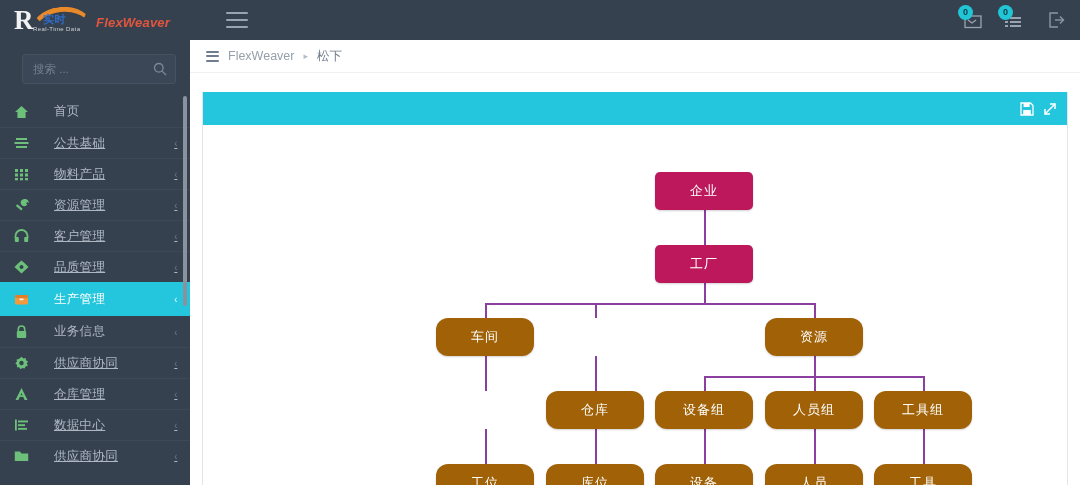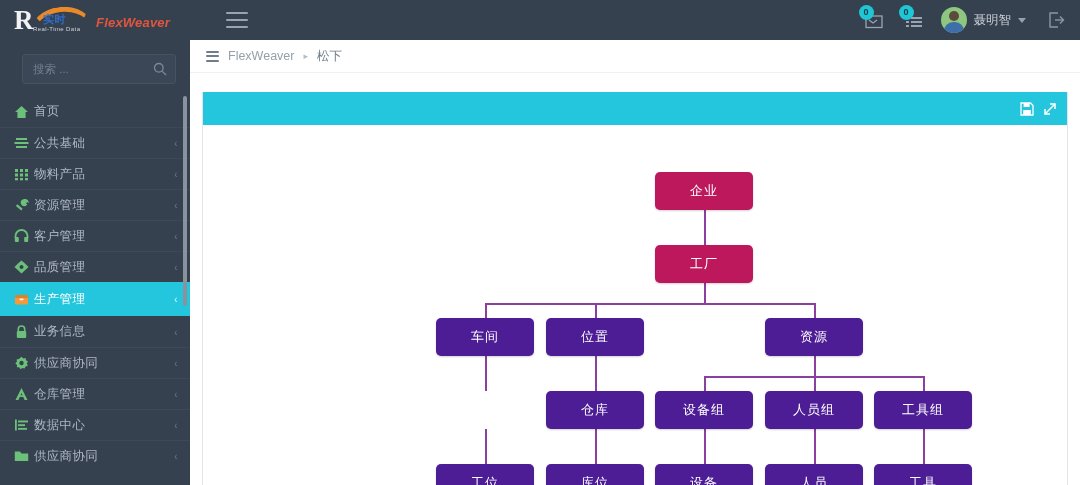--- a/index.html
+++ b/index.html
@@ -100,26 +100,26 @@
   }
   .search-box input::placeholder { color: #737f8e; }
   .search-ico { position: absolute; right: 8px; top: 7px; }
 
   .menu { margin-top: 2px; }
   .mi {
     display: flex; align-items: center; height: 31px; padding: 0 12px 0 14px;
     color: #aeb7c2; font-size: 12.5px; cursor: pointer; position: relative;
   }
   .mi .ic { width: 20px; display: flex; align-items: center; justify-content: flex-start; }
-  .mi .lbl { margin-left: 0; letter-spacing: .3px; }
+  .mi .lbl { margin-left: 20px; letter-spacing: .3px; }
   .mi .arr {
     margin-left: auto; font-size: 11px; color: #6e7988;
     transform: scaleX(.85);
   }
-  .mi.sep-top { border-top: 1px solid #3e4958; }
+  .mi.sep-top { border-top: 1px solid #3e4958; text-decoration: underline; }
   .mi.active {
     background: #24c6dd; color: #ffffff; height: 34px;
   }
   .mi.active .arr { color: #eaffff; }
   .mi.active::after {
     content: ""; position: absolute; right: -9px; top: 7px;
     border-top: 10px solid transparent; border-bottom: 10px solid transparent;
     border-left: 9px solid #24c6dd;
   }
   .sb-scroll {
@@ -155,21 +155,21 @@
   .panel-actions span { cursor: pointer; display: flex; }
 
   .canvas { position: relative; width: 100%; height: 360px; background: #fff; overflow: hidden; }
   .node {
     position: absolute; border-radius: 5px; color: #fff;
     display: flex; align-items: center; justify-content: center;
     font-size: 13px; letter-spacing: 1px; cursor: pointer;
     box-shadow: 0 1px 2px rgba(0,0,0,.18);
   }
   .node.purple { background: #be185d; }
-  .node.green  { background: #4c1d95; }
+  .node.green  { background: #a16207; border-radius: 12px; }
   .link { position: absolute; background: #8b3f9e; }
   .link.v { width: 1.5px; }
   .link.h { height: 1.5px; }
 </style>
 </head>
 <body>
 
 <div id="app">
 
   <div class="topbar">
@@ -202,28 +202,20 @@
         <svg width="18" height="15" viewBox="0 0 18 15">
           <rect x="1" y="3" width="3" height="2" fill="#9aa4b0"></rect>
           <rect x="6" y="3" width="11" height="2" fill="#9aa4b0"></rect>
           <rect x="1" y="7" width="3" height="2" fill="#9aa4b0"></rect>
           <rect x="6" y="7" width="11" height="2" fill="#9aa4b0"></rect>
           <rect x="1" y="11" width="3" height="2" fill="#9aa4b0"></rect>
           <rect x="6" y="11" width="11" height="2" fill="#9aa4b0"></rect>
         </svg>
       </div>
 
-      <div class="userbox">
-        <div class="avatar">
-          <span class="head"></span>
-          <span class="body"></span>
-        </div>
-        <span class="username">聂明智</span>
-        <span class="caret-down"></span>
-      </div>
 
       <svg class="logout" viewBox="0 0 20 20">
         <path d="M12 3 H4 V17 H12" fill="none" stroke="#8d97a3" stroke-width="1.4"></path>
         <line x1="9" y1="10" x2="17" y2="10" stroke="#8d97a3" stroke-width="1.4"></line>
         <polyline points="14,6.5 17.5,10 14,13.5" fill="none" stroke="#8d97a3" stroke-width="1.4"></polyline>
       </svg>
     </div>
   </div>
 
   <div class="sidebar">
@@ -441,23 +433,20 @@
           <div class="link v" style="background: rgb(139, 63, 158); left: 720px; top: 304px; height: 35px;"></div>
           <div class="node purple" style="left: 452px; top: 47px; width: 98px; height: 38px;">
             <span>企业</span>
           </div>
           <div class="node purple" style="left: 452px; top: 120px; width: 98px; height: 38px;">
             <span>工厂</span>
           </div>
           <div class="node green" style="left: 233px; top: 193px; width: 98px; height: 38px;">
             <span>车间</span>
           </div>
-          <div class="node green" style="left: 343px; top: 193px; width: 98px; height: 38px;">
-            <span>位置</span>
-          </div>
           <div class="node green" style="left: 562px; top: 193px; width: 98px; height: 38px;">
             <span>资源</span>
           </div>
           <div class="node green" style="left: 452px; top: 266px; width: 98px; height: 38px;">
             <span>设备组</span>
           </div>
           <div class="node green" style="left: 343px; top: 266px; width: 98px; height: 38px;">
             <span>仓库</span>
           </div>
           <div class="node green" style="left: 671px; top: 266px; width: 98px; height: 38px;">

